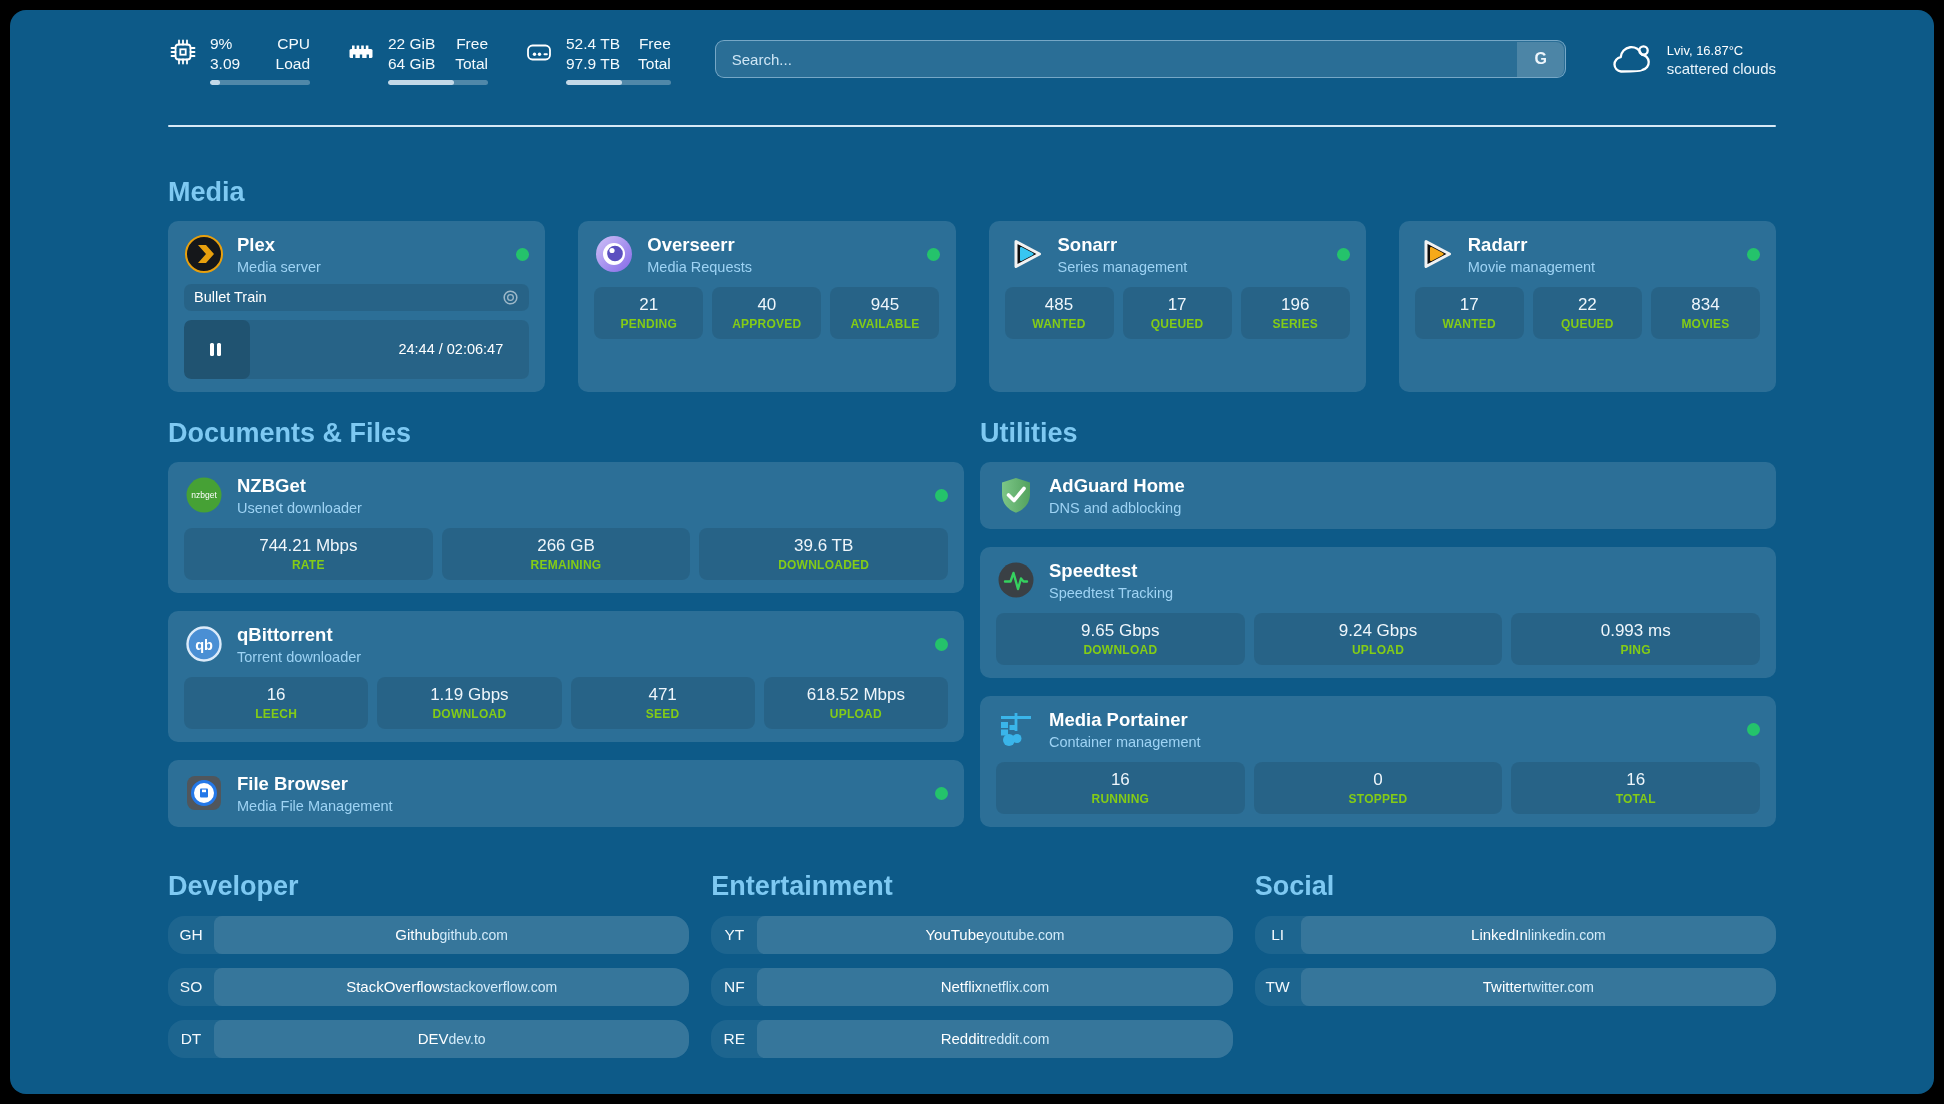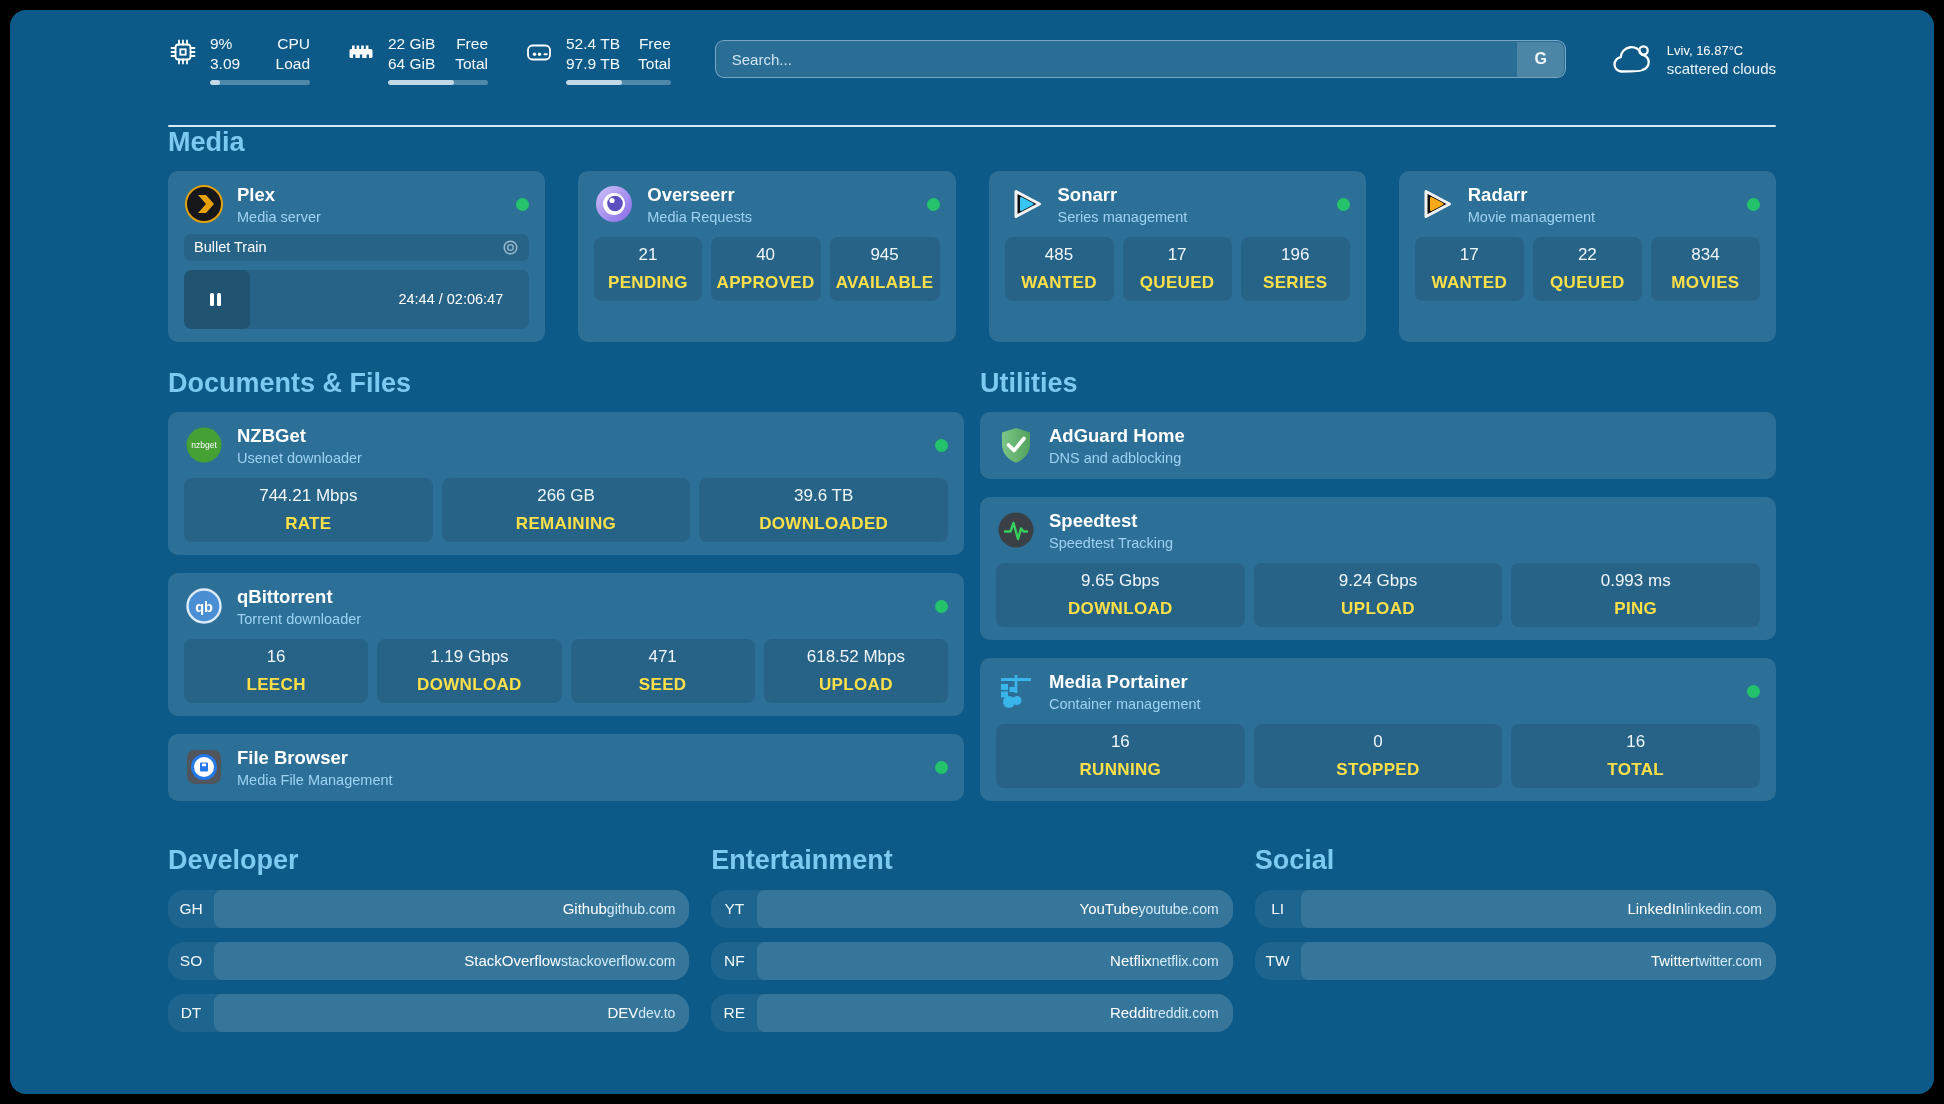--- a/index.html
+++ b/index.html
@@ -20,50 +20,50 @@
   .search input{width:100%;height:100%;box-sizing:border-box;background:rgba(255,255,255,.12);border:1.5px solid rgba(195,225,245,.5);border-radius:9px;padding:0 60px 0 16px;font-size:15px;color:#fff;font-family:inherit;outline:none;}
   .search input::placeholder{color:#cfe6f5;}
   .gbtn{position:absolute;right:1.5px;top:1.5px;bottom:1.5px;width:47px;border:none;border-radius:0 8px 8px 0;background:rgba(255,255,255,.16);color:#eef6fc;font-size:16px;font-weight:600;font-family:inherit;cursor:pointer;}
   .weather{display:flex;align-items:center;gap:13px;}
   .wx-temp{font-size:13px;color:#fff;line-height:1.35;}
   .wx-cond{font-size:15px;color:#e9f4fb;}
   .divider{height:2px;background:#d7e9f6;margin-top:40px;border-radius:1px;}
 
   
   .section-h{font-size:27px;font-weight:600;color:#7ec9f2;}
-  .media-h{}
+  .media-h{margin-top:50px;}
   .media-grid{display:grid;grid-template-columns:repeat(4,1fr);gap:33px;margin-top:13px;}
   .card{background:rgba(255,255,255,.13);border-radius:10px;padding:13px 16px;box-sizing:border-box;}
   .chead{display:flex;align-items:center;gap:13px;}
   .ctitles{display:flex;flex-direction:column;gap:3px;}
   .ctitle{font-size:18.5px;font-weight:600;color:#fff;}
   .csub{font-size:14.5px;color:#9ed3f4;}
   .dot{width:13px;height:13px;border-radius:50%;background:#24c36b;margin-left:auto;flex:none;}
   .stats{display:flex;gap:9px;margin-top:12px;}
   .tile{flex:1;background:rgba(0,0,0,.10);border-radius:8px;padding:8px 6px;text-align:center;}
   .tv{font-size:17px;color:#eff6fb;}
-  .tl{font-size:17px;font-weight:700;color:#fde047;margin-top:8px;letter-spacing:.02em;}
+  .tl{font-size:12px;font-weight:700;color:#84cc16;margin-top:2px;letter-spacing:.02em;}
 
   
   .player-row{height:27px;border-radius:7px;background:rgba(0,0,0,.10);display:flex;align-items:center;padding:0 10px;margin-top:9px;font-size:14.5px;color:#fff;}
   .player-row.progress{position:relative;padding:16px;overflow:hidden;}
   .pfill{position:absolute;left:0;top:0;bottom:0;background:rgba(0,0,0,.16);border-radius:7px;}
   .pause{display:flex;gap:3.5px;margin-left:10px;position:relative;cursor:pointer;}
   .pause span{width:3.5px;height:13px;background:#fff;border-radius:1.5px;display:block;}
   .ptime{margin-left:auto;margin-right:10px;position:relative;}
 
   .two-col{display:grid;grid-template-columns:1fr 1fr;gap:0 16px;margin-top:26px;}
   .col .card{margin-top:13px;}
   .col .card + .card{margin-top:18px;}
 
   
   .links-grid{display:grid;grid-template-columns:repeat(3,1fr);gap:0 22px;margin-top:44px;align-items:start;}
   .lrow{display:flex;align-items:center;height:38px;border-radius:16px;overflow:hidden;background:rgba(255,255,255,.065);margin-top:14px;cursor:pointer;}
   .labbr{width:46px;text-align:center;font-size:15.5px;color:#f2f8fc;flex:none;}
-  .lbar{flex:1;height:100%;background:rgba(255,255,255,.115);border-radius:8px;display:flex;align-items:center;justify-content:flex-end;padding:0 14px;box-sizing:border-box;}
+  .lbar{flex:1;height:100%;background:rgba(255,255,255,.115);border-radius:8px;display:flex;align-items:center;justify-content:center;padding:0 14px;box-sizing:border-box;}
   .lname{font-size:15px;color:#fff;}
   .lurl{font-size:14px;color:#d2ebfa;}
 </style>
 </head>
 <body>
 
 <div class="frame">
 <div class="screen">
 
   <div class="topbar">

